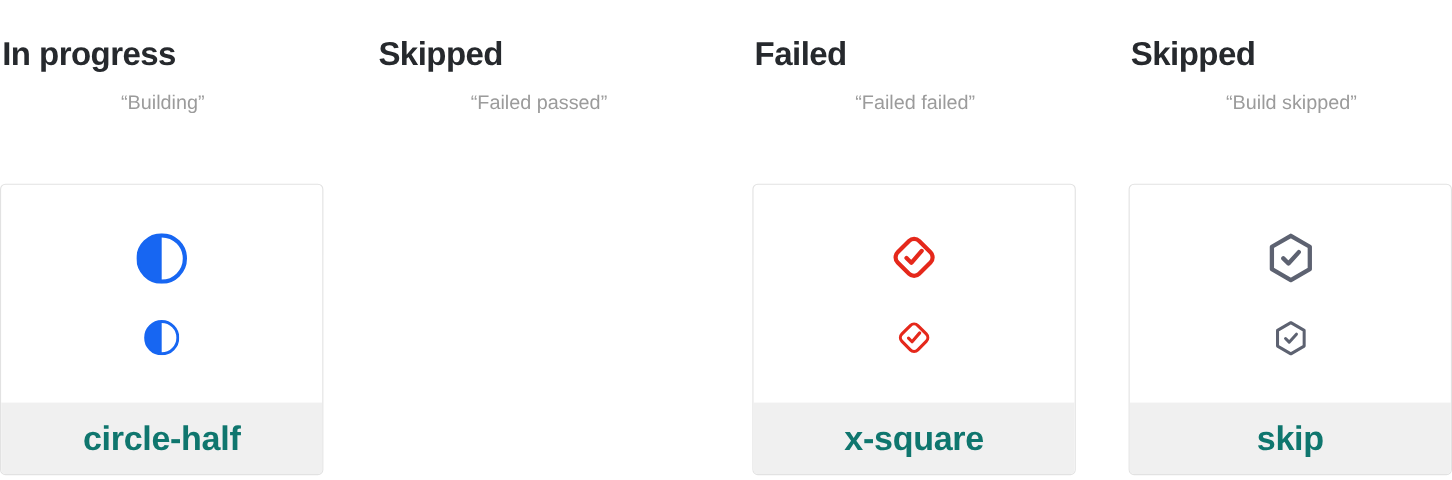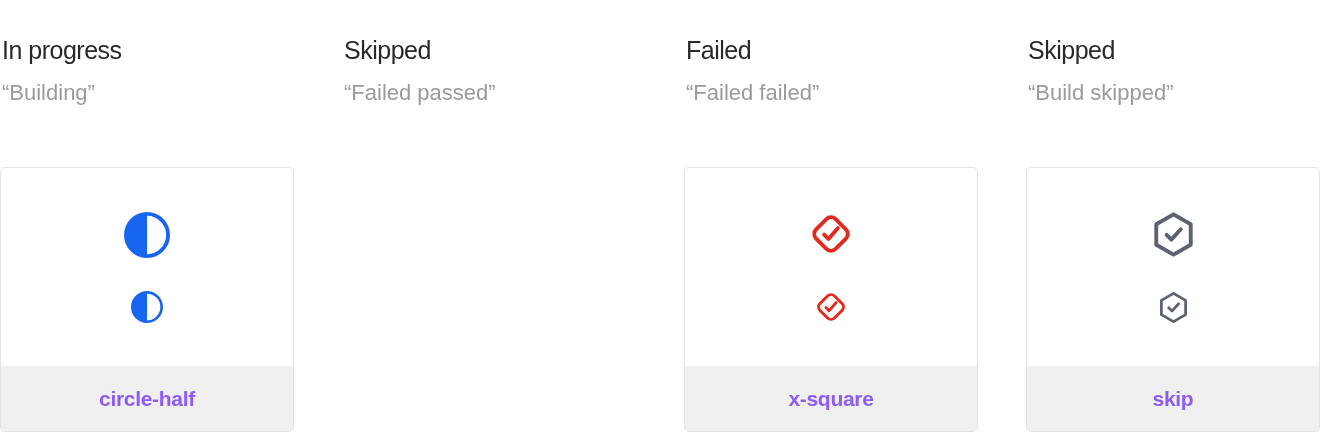--- a/index.html
+++ b/index.html
@@ -17,32 +17,33 @@
   }
   .grid {
     display: grid;
     grid-template-columns: repeat(4, 294px);
     column-gap: 48px;
     padding-top: 34px;
   }
   .column { display: flex; flex-direction: column; }
   .col-title {
     margin: 0 0 0 2px;
-    font-size: 25px;
+    font-size: 30px;
     line-height: 32px;
-    font-weight: 400;
+    font-weight: 700;
     letter-spacing: -0.5px;
     color: #26292d;
   }
   .col-subtitle {
     margin: 16px 0 0 2px;
-    font-size: 22px;
+    font-size: 18px;
     line-height: 22px;
     font-weight: 400;
     color: #9b9b9b;
+    text-align: center;
   }
   .card {
     margin-top: 63px;
     box-sizing: border-box;
     width: 294px;
     height: 265px;
     background: #ffffff;
     border: 1px solid #e2e2e2;
     border-radius: 5px;
     display: flex;
@@ -59,24 +60,24 @@
   }
   .icon-area svg { display: block; }
   .card-footer {
     height: 65px;
     background: #f0f0f0;
     display: flex;
     align-items: center;
     justify-content: center;
   }
   .footer-label {
-    font-size: 21px;
+    font-size: 31px;
     font-weight: 700;
     letter-spacing: -0.3px;
-    color: #8b5cf6;
+    color: #0f766e;
   }
 </style>
 </head>
 <body>
 
 <div class="canvas">
   <div class="grid">
 
     <div class="column">
       <h2 class="col-title">In progress</h2>

